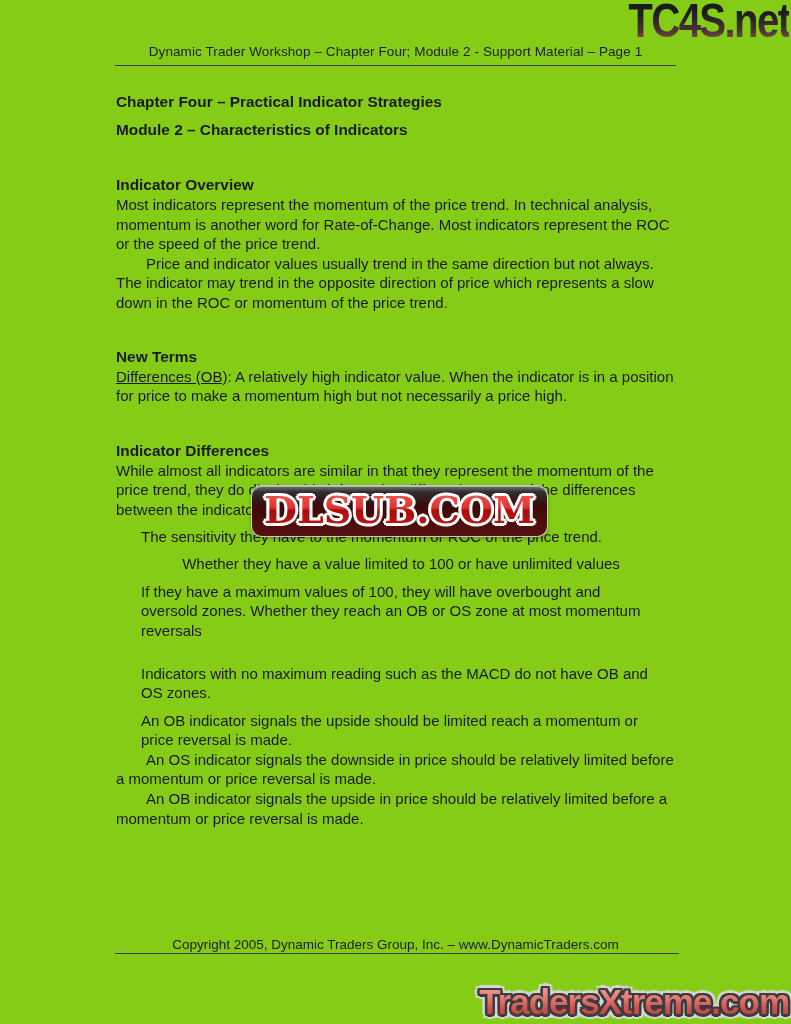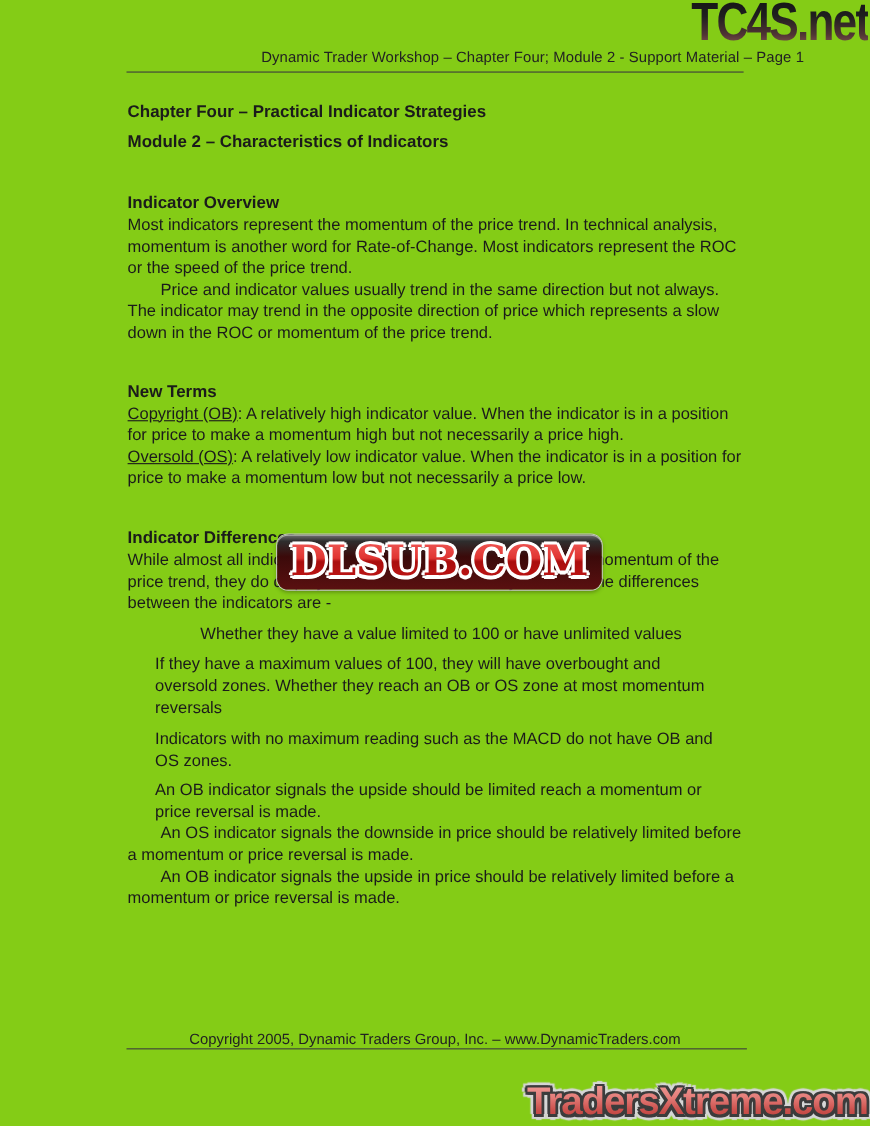--- a/index.html
+++ b/index.html
@@ -4,21 +4,21 @@
 <style>
   html,body { margin:0; padding:0; background:#fff; }
   .page {
     position:relative; width:791px; height:1024px; overflow:hidden;
     background:#84cc16; color:#1b1b1b;
     font-family:"Liberation Sans", sans-serif;
   }
 
   
   .header-title {
-    margin:44px 60px 0 60px; text-align:right;
+    margin:44px 60px 0 60px; text-align:center;
     font-size:13.5px; color:#222; letter-spacing:0.1px;
   }
   .header-rule {
     margin:6px 0 0 115px; width:561px; height:0;
     border-top:1.4px solid #3c3c3c;
   }
 
   
   .content { margin-left:116px; width:561px; font-size:15px; line-height:19.6px; }
   .h-bold { font-weight:bold; font-size:15.4px; line-height:20px; margin:0; }
@@ -32,21 +32,21 @@
   .term-p-1 { margin-top:3px; }
   .term-p-2 { margin-top:12px; }
   .term-underline { text-decoration:underline; }
   .differences-heading { margin-top:35px; }
   .diff-intro { margin-top:7px; }
   .diff-list { margin:0 0 0 25px; width:520px; }
   .diff-item { margin:0; }
   .di-1 { margin-top:7px; }
   .di-2 { margin-top:8px;text-align:center; }
   .di-3 { margin-top:8px; }
-  .di-4 { margin-top:9px; }
+  .di-4 { margin-top:23px; }
   .di-5 { margin-top:8px; }
   .p-os { margin-top:34px; text-indent:30px; }
   .p-ob { margin-top:8px;  text-indent:30px; }
 
   
   .footer-rule {
     position:absolute; left:115px; top:953px; width:564px; height:0;
     border-top:1.4px solid #3c3c3c;
   }
   .footer-copyright {
@@ -115,27 +115,27 @@
   <div class="content">
 
     <p class="h-bold chapter-title">Chapter Four – Practical Indicator Strategies</p>
     <p class="h-bold module-title">Module 2 – Characteristics of Indicators</p>
 
     <p class="h-bold overview-heading">Indicator Overview</p>
     <p class="body-p p1">Most indicators represent the momentum of the price trend. In technical analysis, momentum is another word for Rate-of-Change. Most indicators represent the ROC or the speed of the price trend.</p>
     <p class="body-p p2">Price and indicator values usually trend in the same direction but not always. The indicator may trend in the opposite direction of price which represents a slow down in the ROC or momentum of the price trend.</p>
 
     <p class="h-bold new-terms-heading">New Terms</p>
-    <p class="body-p term-p-1"><span class="term-underline">Copyright (OB)</span><span>: A relatively high indicator value. When the indicator is in a position for price to make a momentum high but not necessarily a price high.</span></p>
-    <p class="body-p term-p-2"><span class="term-underline">Oversold (OS)</span><span>: A relatively low indicator value. When the indicator is in a position for price to make a momentum low but not necessarily a price low.</span></p>
+    <p class="body-p term-p-1"><span class="term-underline">Differences (OB)</span><span>: A relatively high indicator value. When the indicator is in a position for price to make a momentum high but not necessarily a price high.</span></p>
 
     <p class="h-bold differences-heading">Indicator Differences</p>
     <p class="body-p diff-intro">While almost all indicators are similar in that they represent the momentum of the price trend, they do display this information differently. Some of the differences between the indicators are -</p>
 
     <div class="diff-list">
+      <p class="diff-item di-1">The sensitivity they have to the momentum or ROC of the price trend.</p>
       <p class="diff-item di-2">Whether they have a value limited to 100 or have unlimited values</p>
       <p class="diff-item di-3">If they have a maximum values of 100, they will have overbought and oversold zones. Whether they reach an OB or OS zone at most momentum reversals</p>
       <p class="diff-item di-4">Indicators with no maximum reading such as the MACD do not have OB and OS zones.</p>
       <p class="diff-item di-5">An OB indicator signals the upside should be limited reach a momentum or price reversal is made.</p>
     </div>
 
     <p class="body-p p-os">An OS indicator signals the downside in price should be relatively limited before a momentum or price reversal is made.</p>
     <p class="body-p p-ob">An OB indicator signals the upside in price should be relatively limited before a momentum or price reversal is made.</p>
   </div>
 

